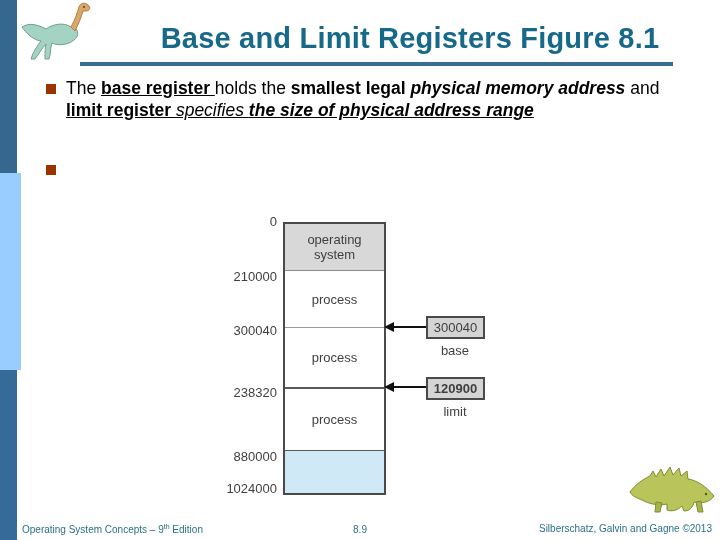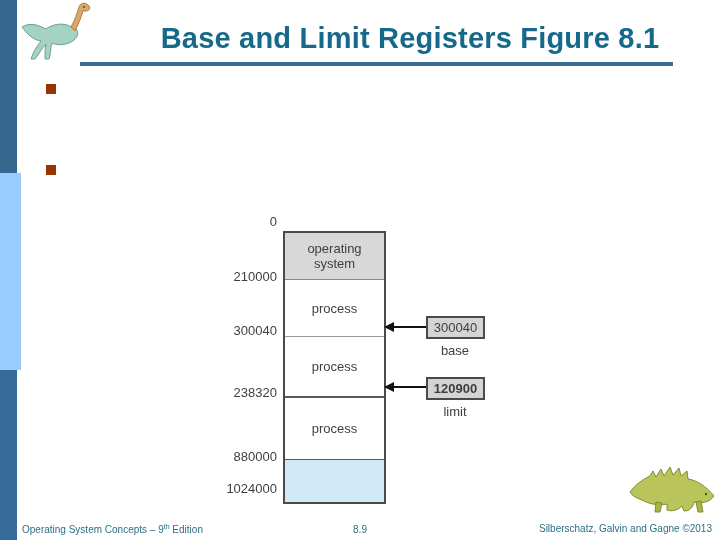--- a/index.html
+++ b/index.html
@@ -32,21 +32,21 @@
   .btext-1 { top:77px; }
   .btext-2 { top:158px; }
   .b  { font-weight:bold; }
   .i  { font-style:italic; }
   .u  { text-decoration:underline; }
 
   
   .fig-label { position:absolute; font-size:13px; color:#3f3f3f; }
   .addr { left:213px; width:64px; text-align:right; }
   .mem-col {
-    position:absolute; left:283px; top:231px; width:99px;
+    position:absolute; left:283px; top:222px; width:99px;
     border:2px solid #4a4a4a; background:#ffffff;
   }
   .sec { position:relative; width:99px; display:flex; align-items:center; justify-content:center;
          font-size:13px; color:#3f3f3f; text-align:center; line-height:15px; }
   .sec-os   { height:46px; background:#d8d8d8; }
   .sec-p1   { height:56px; border-top:1px solid #8a8a8a; background:#ffffff; }
   .sec-p2   { height:59px; border-top:1px solid #9a9a9a; background:#ffffff; }
   .sec-p3   { height:61px; border-top:2px solid #5a5a5a; background:#ffffff; }
   .sec-free { height:42px; border-top:1px solid #5a5a5a; background:#cfe9f7; }
   .os-text { width:72px; }
@@ -91,20 +91,23 @@
 
   <svg class="dino-top" viewBox="0 0 88 60" aria-hidden="true">
     <path fill="#a5d3c3" stroke="#6fa08f" stroke-width="1" d="M2,25 C10,20 18,23 26,27 C33,22 44,20 51,25 L56,27 C59,30 58,35 54,38 C48,43 38,44 32,41 C30,46 31,52 29,57 L25,57 C25,51 25,46 26,42 C22,46 19,52 15,57 L11,57 C13,50 17,44 21,39 C13,38 6,31 2,25 Z"></path>
     <path fill="#d9a66b" stroke="#b07f43" stroke-width="1" d="M51,25 C55,18 57,11 59,5 C60,1 65,0 68,3 C71,5 70,9 66,9 L63,9 C61,16 58,23 55,29 Z"></path>
     <circle cx="64" cy="5" r="1" fill="#5a4326"></circle>
   </svg>
   <div class="title">Base and Limit Registers Figure 8.1</div>
   <div class="title-rule"></div>
 
   <div class="marker marker-1"></div>
+  <div class="btext btext-1">
+    <span>The </span><span class="b u">base register </span><span>holds the </span><span class="b">smallest legal </span><span class="b i">physical memory address</span><span> and </span><span class="b u">limit register </span><span class="i u">specifies </span><span class="b i u">the size of physical address range</span>
+  </div>
 
   <div class="marker marker-2"></div>
 
   <div>
     <div class="fig-label addr" style="top:214px">0</div>
     <div class="fig-label addr" style="top:269px">210000</div>
     <div class="fig-label addr" style="top:323px">300040</div>
     <div class="fig-label addr" style="top:385px">238320</div>
     <div class="fig-label addr" style="top:449px">880000</div>
     <div class="fig-label addr" style="top:481px">1024000</div>

